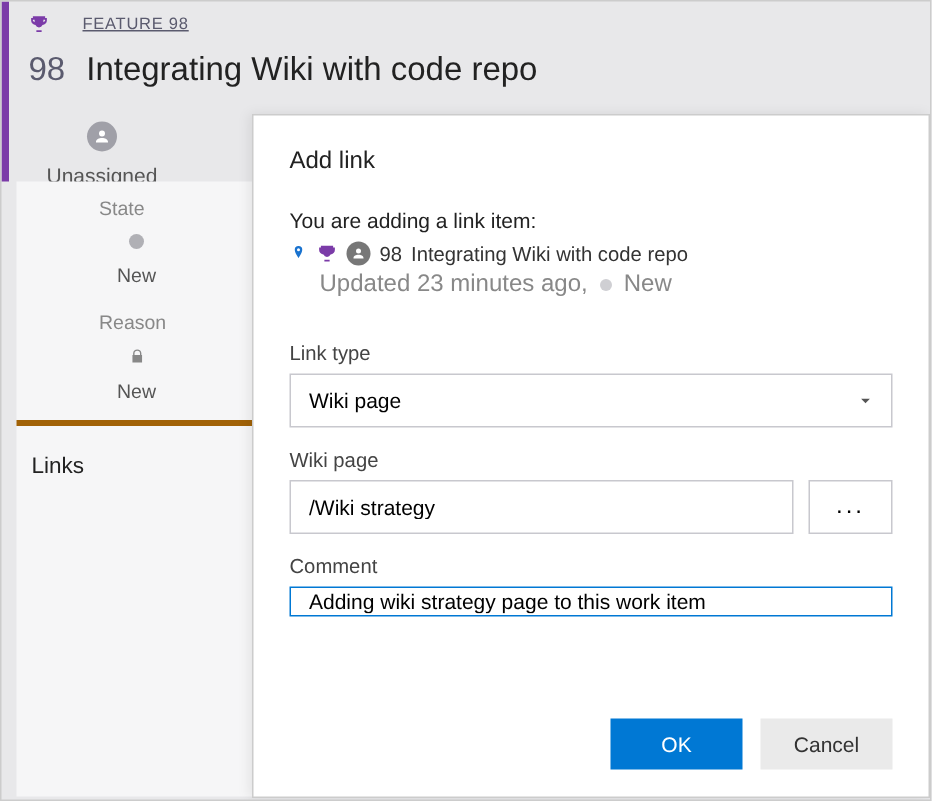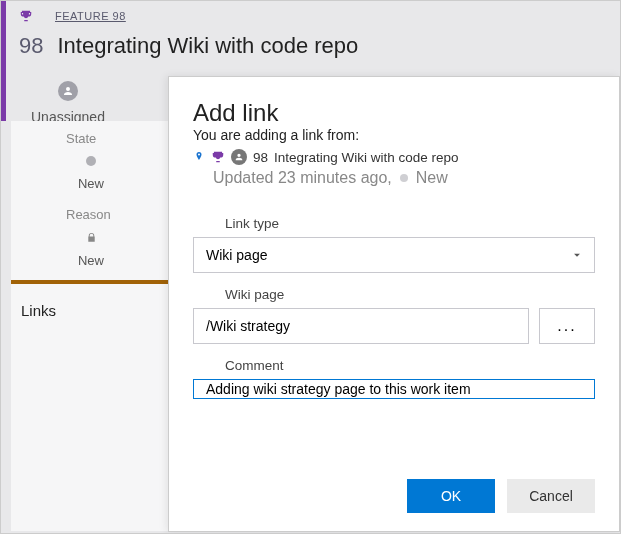--- a/index.html
+++ b/index.html
@@ -18,32 +18,32 @@
 
   .side-area { position: absolute; left: 10px; top: 120px; width: 160px; background: #f6f6f7; height: 410px; }
   .field-row { display: flex; align-items: center; gap: 10px; padding: 10px 10px 6px 10px; font-size: 13px; color: #555; flex-direction: column; }
   .field-label { width: 50px; color: #888; }
   .dot-new { width: 10px; height: 10px; border-radius: 50%; background: #b0b0b5; display: inline-block; }
   .lock-mini { width: 11px; height: 11px; display: inline-flex; align-items: center; justify-content: center; }
   .lock-mini svg { width: 11px; height: 11px; fill: #888; }
   .links-heading { padding: 18px 10px; font-size: 15px; color: #222; font-weight: 400; border-top: 4px solid #a16207; margin-top: 6px; }
 
   .dialog { position: absolute; left: 167px; top: 75px; width: 452px; height: 456px; background: #fff; border: 1px solid #ccc; box-shadow: -2px 0 8px rgba(0,0,0,0.08); padding: 22px 24px; }
-  .dialog h1 { font-size: 24px; font-weight: 300; color: #222; }
+  .dialog h1 { font-size: 16px; font-weight: 300; color: #222; margin-bottom: 22px; }
   .context-line { font-size: 14px; color: #222; margin-bottom: 6px; }
   .item-line { display: flex; align-items: center; gap: 6px; font-size: 13.5px; color: #333; margin-bottom: 4px; }
   .pin-icon { width: 12px; height: 14px; }
   .trophy-sm { width: 14px; height: 14px; fill: #7b3ba8; }
   .circle-badge { width: 16px; height: 16px; border-radius: 50%; background: #777; display: flex; align-items: center; justify-content: center; }
   .circle-badge svg { width: 10px; height: 10px; fill: #fff; }
   .meta-line { font-size: 16px; color: #888; margin-left: 20px; margin-bottom: 29px; display: flex; align-items: center; gap: 8px; }
   .meta-dot { width: 8px; height: 8px; border-radius: 50%; background: #cfcfd3; }
 
   .field-block { margin-bottom: 14px; }
-  .field-block label { display: block; font-size: 13.5px; color: #444; margin-bottom: 6px; margin-left: 32px; }
+  .field-block label { display: block; font-size: 13.5px; color: #444; margin-bottom: 6px; }
   .select-box { position: relative; border: 1px solid #c8c8ce; height: 36px; display: flex; align-items: center; padding: 0 12px; font-size: 14px; background: #fff; cursor: pointer; }
   .select-box .chev { position: absolute; right: 10px; top: 50%; transform: translateY(-50%); }
   .input-row { display: flex; gap: 10px; }
   .text-input { flex: 1; border: 1px solid #c8c8ce; height: 36px; padding: 0 12px; font-size: 14px; }
   .browse-btn { width: 56px; height: 36px; border: 1px solid #c8c8ce; background: #fff; font-size: 16px; letter-spacing: 2px; cursor: pointer; }
   .comment-input { width: 100%; border: 1px solid #0078d4; height: 20px; padding: 0 12px; font-size: 14px; outline: none; }
 
   .dialog-buttons { position: absolute; right: 24px; bottom: 18px; display: flex; gap: 12px; }
   .btn { min-width: 88px; height: 34px; border: none; font-size: 14px; cursor: pointer; }
   .btn-primary { background: #0078d4; color: #fff; }
@@ -91,21 +91,21 @@
       </span>
       <span>New</span>
     </div>
     <div class="links-heading">Links</div>
   </div>
 </div>
 
 <div class="dialog">
   <h1>Add link</h1>
 
-  <div class="context-line">You are adding a link from:</div>
+  <div class="context-line">You are adding a link item:</div>
 
   <div class="item-line">
     <svg class="pin-icon" viewBox="0 0 24 24">
         <path fill="#1a73cf" d="M12 2a5 5 0 0 0-5 5c0 4 5 11 5 11s5-7 5-11a5 5 0 0 0-5-5zm0 7a2 2 0 1 1 2-2 2 2 0 0 1-2 2z"></path>
       </svg>
     <svg class="trophy-sm" viewBox="0 0 24 24">
         <path d="M5 3h14v2h2v3a5 5 0 0 1-5 5 5 5 0 0 1-4 3v3h3v2H9v-2h3v-3a5 5 0 0 1-4-3 5 5 0 0 1-5-5V5h2V3z"></path>
       </svg>
     <span class="circle-badge">
       <svg viewBox="0 0 24 24">

